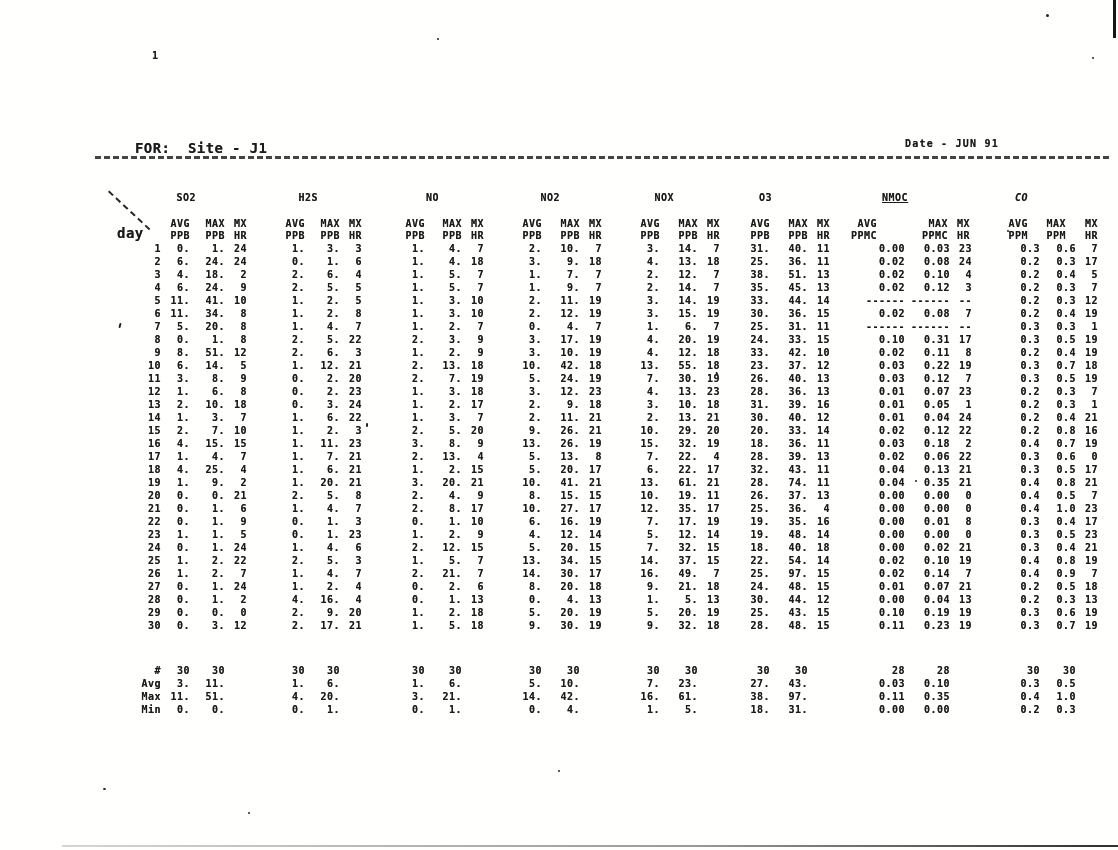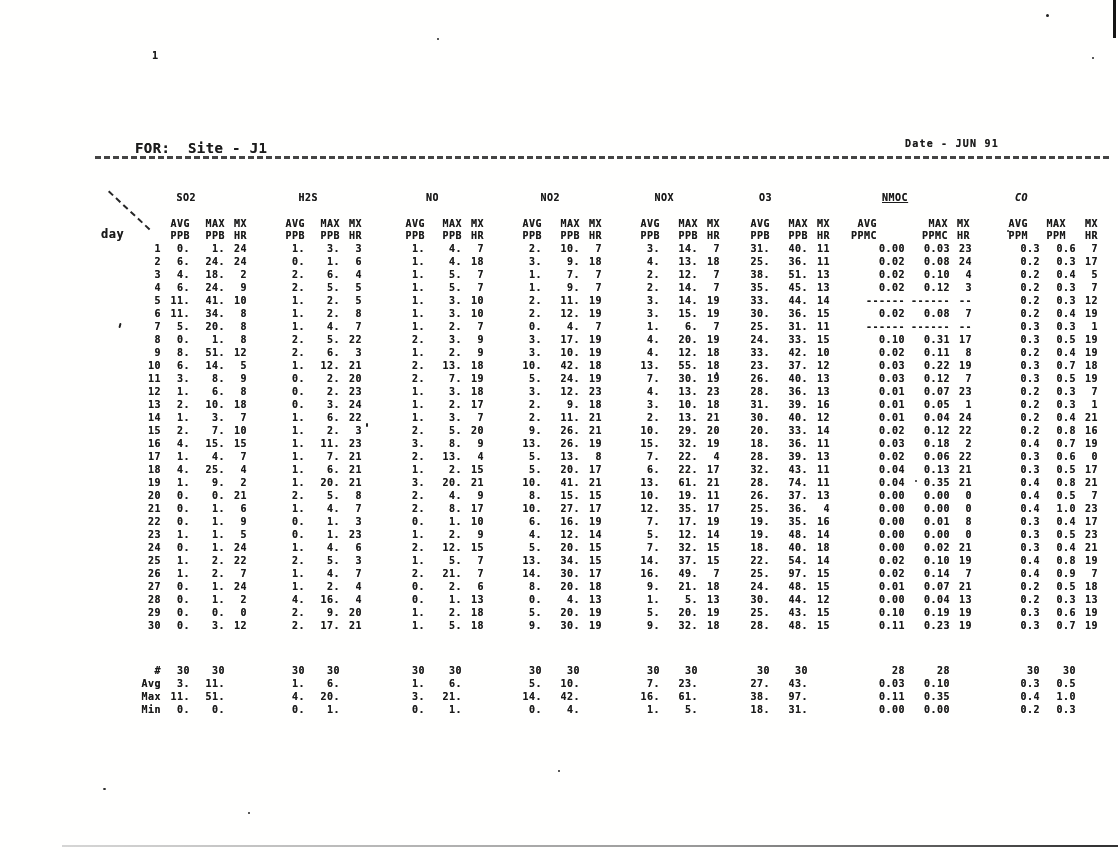--- a/index.html
+++ b/index.html
@@ -46,21 +46,21 @@
   #subhead1 th:nth-child(22), #subhead2 th:nth-child(22){padding-right:14px;}
   #subhead1 th:nth-child(23), #subhead2 th:nth-child(23){padding-right:12px;}
   tbody td{height:13px; line-height:13px;}
   td.day{ text-align:left; padding-left:8px; }
   tr.spacer td{height:32px;}
   th.corner{position:relative;}
   .diag{
     position:absolute; left:12px; top:2px; width:0; height:56px;
     border-left:2px dashed #262626; transform:rotate(-47deg); transform-origin:top left;
   }
-  .daylabel{position:absolute; left:5px; bottom:1px; font-size:12px;}
+  .daylabel{position:absolute; left:21px; bottom:1px; font-size:14px;}
   .speck{position:absolute; background:#222; border-radius:50%;}
   .edge-tr{position:absolute; left:1113px; top:0; width:3px; height:38px; background:#151515;}
   .bottom-line{
     position:absolute; left:62px; top:845px; width:1056px; height:2px;
     background:linear-gradient(90deg, rgba(90,90,90,.25), rgba(70,70,70,.55) 60%, #333 98%);
   }
 </style>
 </head>
 <body>
 

